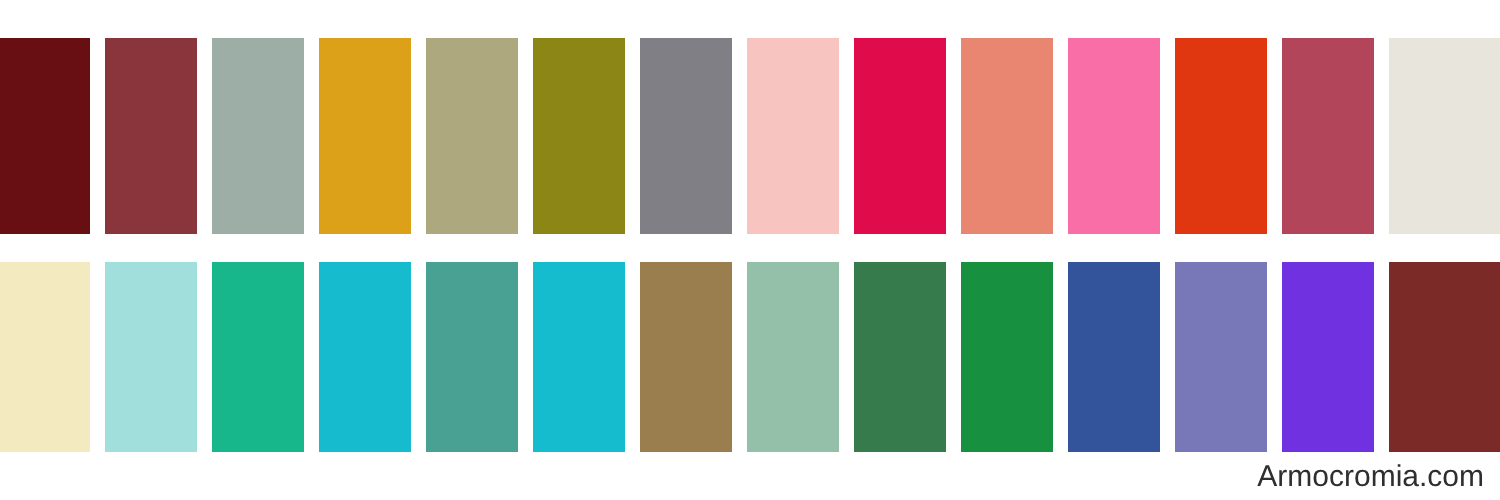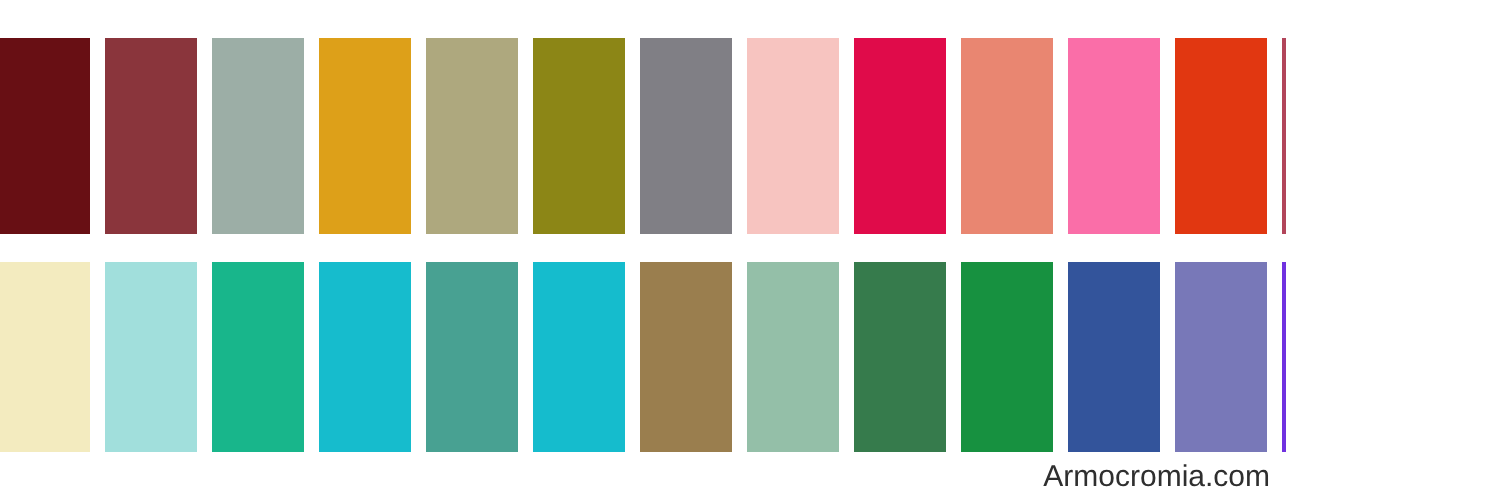--- a/index.html
+++ b/index.html
@@ -6,21 +6,21 @@
   html, body {
     margin: 0;
     padding: 0;
     background: #ffffff;
   }
   body {
     font-family: "Liberation Sans", sans-serif;
   }
   .palette-page {
     position: relative;
-    width: 1286px;
+    width: 1500px;
     height: 500px;
     background: #ffffff;
     overflow: hidden;
   }
   .palette-grid {
     position: absolute;
     left: 0;
     top: 0;
     width: 1500px;
     height: 500px;

